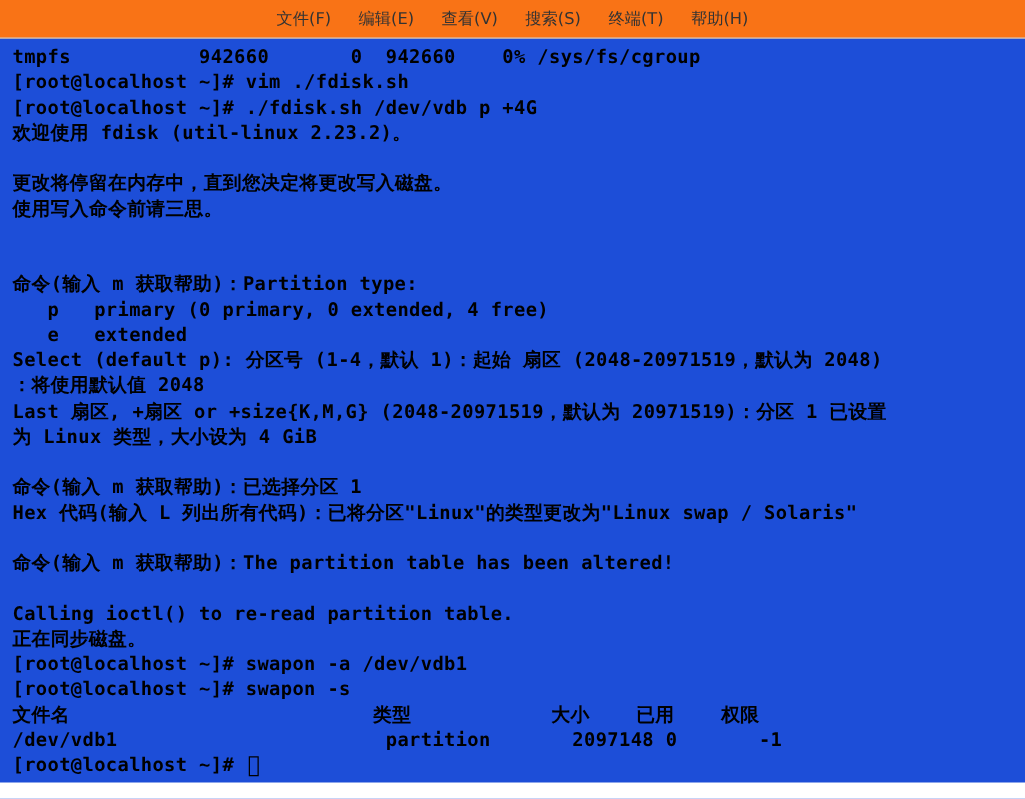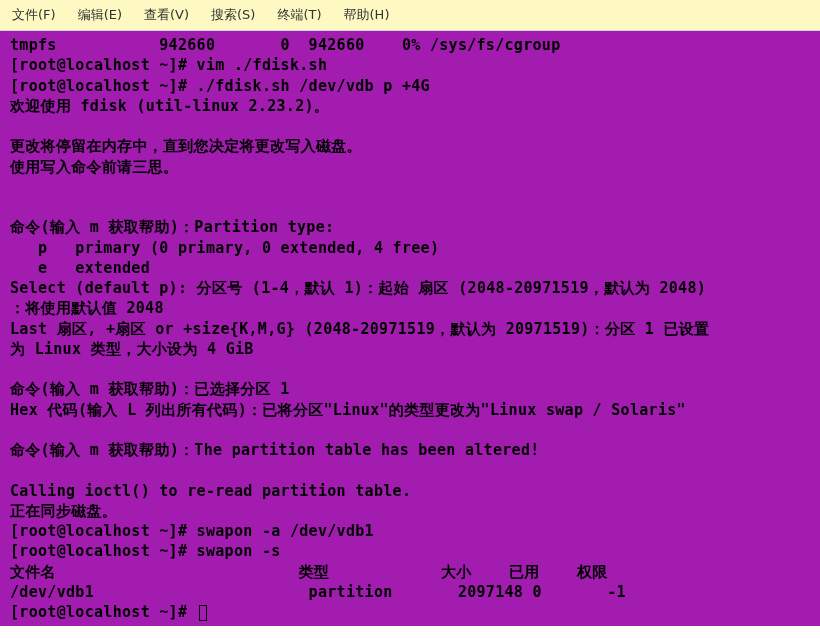--- a/index.html
+++ b/index.html
@@ -5,35 +5,36 @@
     * { margin: 0; padding: 0; box-sizing: border-box; }
     body {
       font-family: "DejaVu Sans Mono", "Consolas", monospace;
       font-size: 14px;
       background: #fff;
       width: 820px;
       height: 639px;
       overflow: hidden;
     }
     .menubar {
-      background: #fef9c3;
+      background: #f97316;
       border-bottom: 1px solid #d4d4d4;
       padding: 4px 8px;
       display: flex;
       gap: 14px;
       font-family: "DejaVu Sans", sans-serif;
       font-size: 13px;
       color: #333;
+      justify-content: center;
     }
     .menu-item {
       cursor: pointer;
       padding: 2px 4px;
     }
     .terminal {
-      background: #a21caf;
+      background: #1d4ed8;
       color: #000;
       padding: 4px 10px;
       font-family: "DejaVu Sans Mono", "Consolas", "Courier New", monospace;
       font-size: 15px;
       font-weight: bold;
       line-height: 1.35;
       white-space: pre;
       letter-spacing: 0.3px;
     }
     .cursor {

